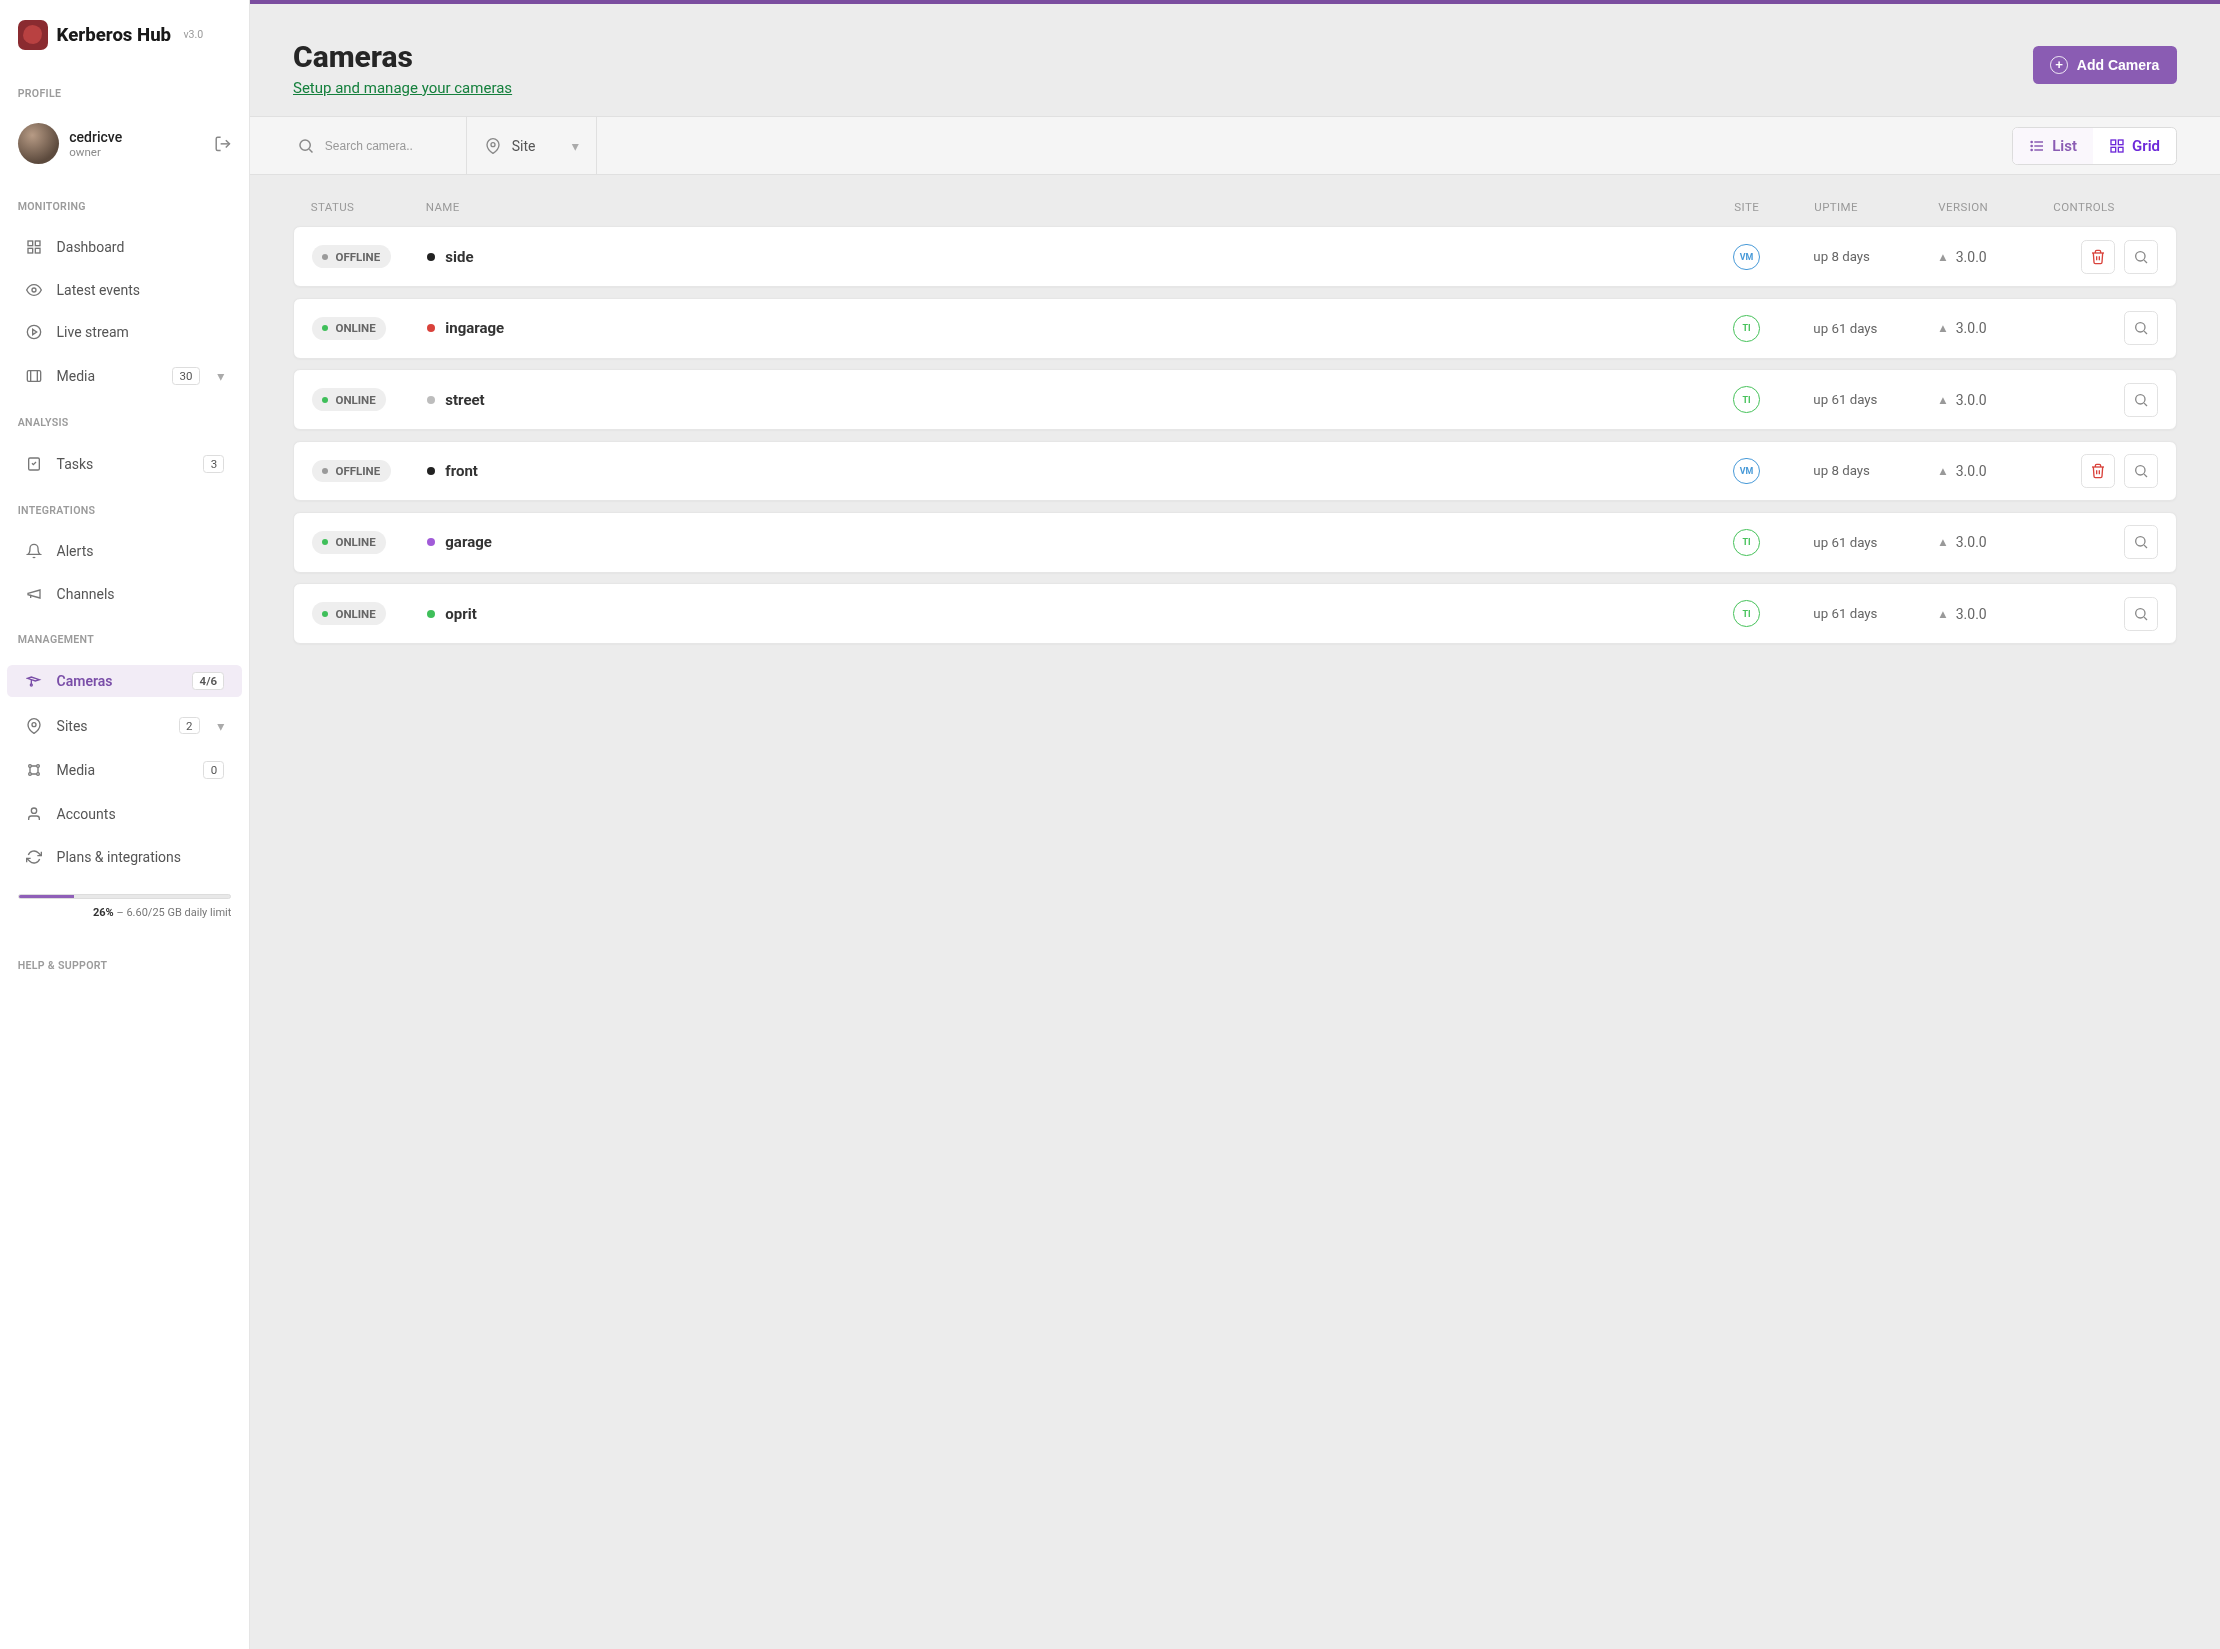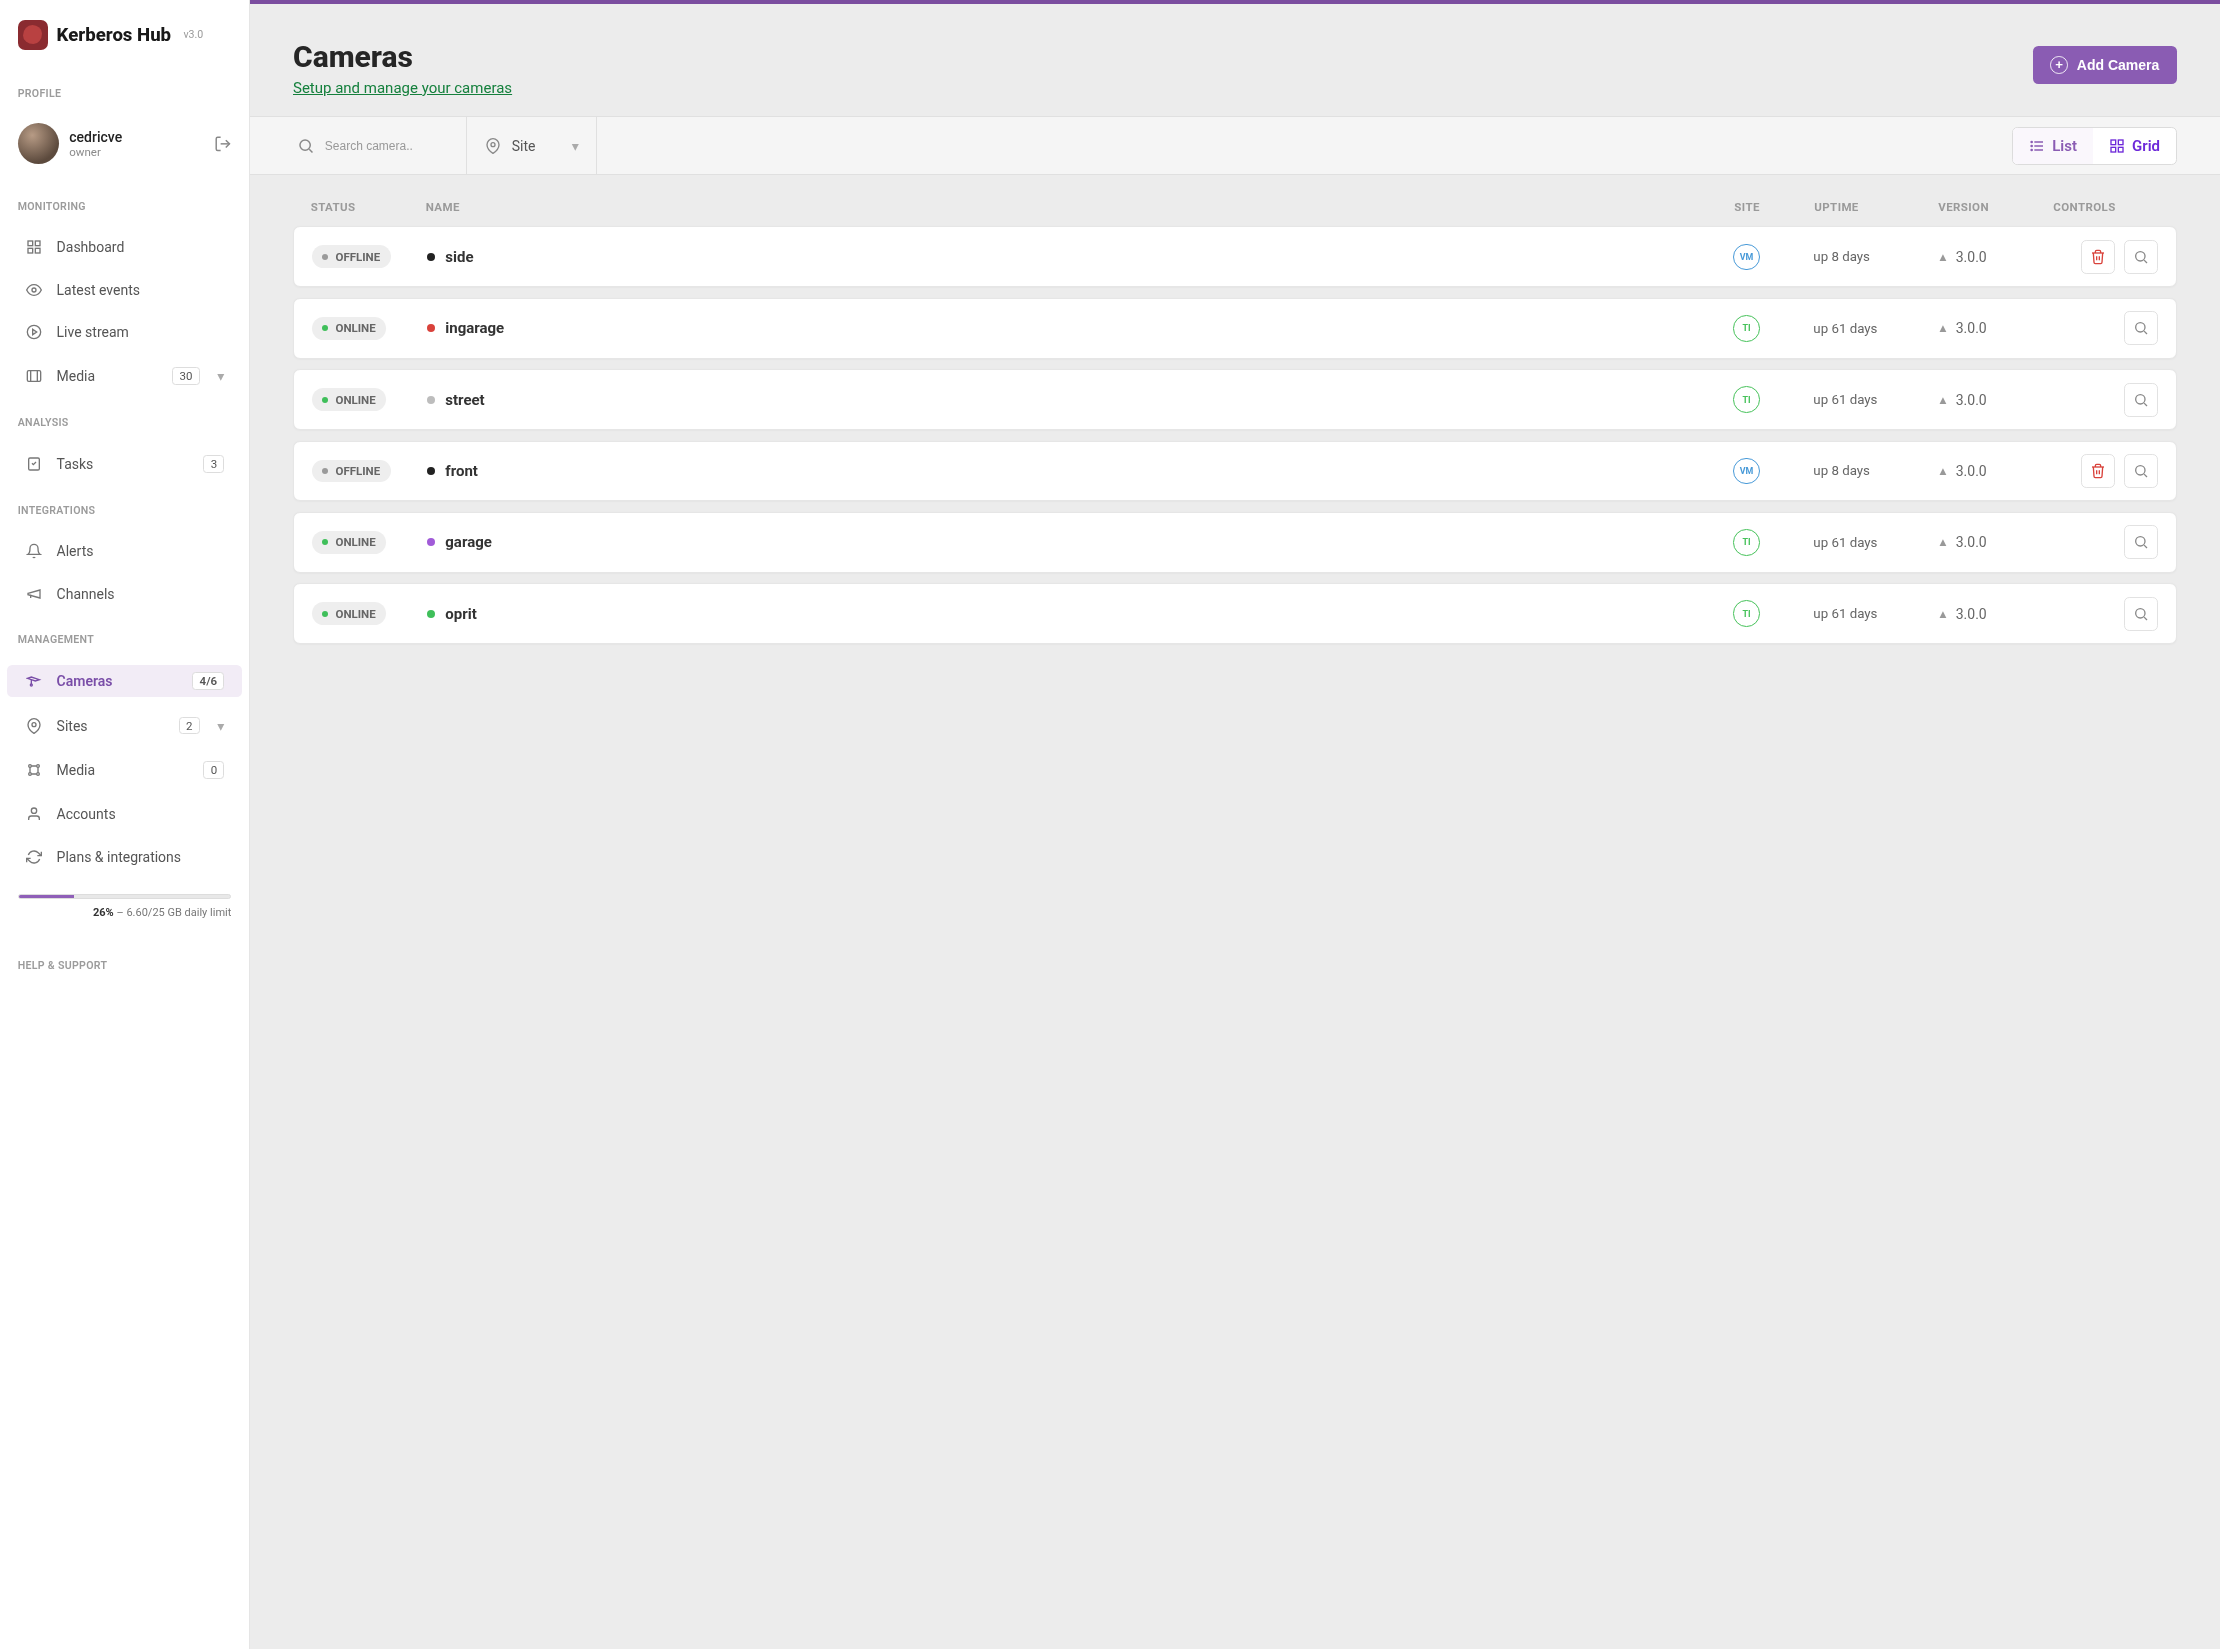--- a/index.html
+++ b/index.html
@@ -192,21 +192,21 @@
   }
   .view-btn.active { color: #8a5cb3; background:#faf7fc; }
 
   
   .table-wrap { padding: 12.4px 43px 35px 43px; }
   .thead {
     display: grid;
     grid-template-columns: 115px 1fr 80px 124px 115px 106px;
     padding: 12.4px 17.7px 12.4px 17.7px;
     font-size: 11.5px;
-    font-weight: 700;
+    font-weight: 400;
     color: #9a9a9a;
     letter-spacing: 0.4px;
   }
   .thead .th-controls { text-align: left; }
 
   .row {
     display: grid;
     grid-template-columns: 115px 1fr 80px 124px 115px 106px;
     align-items: center;
     background: #fff;

